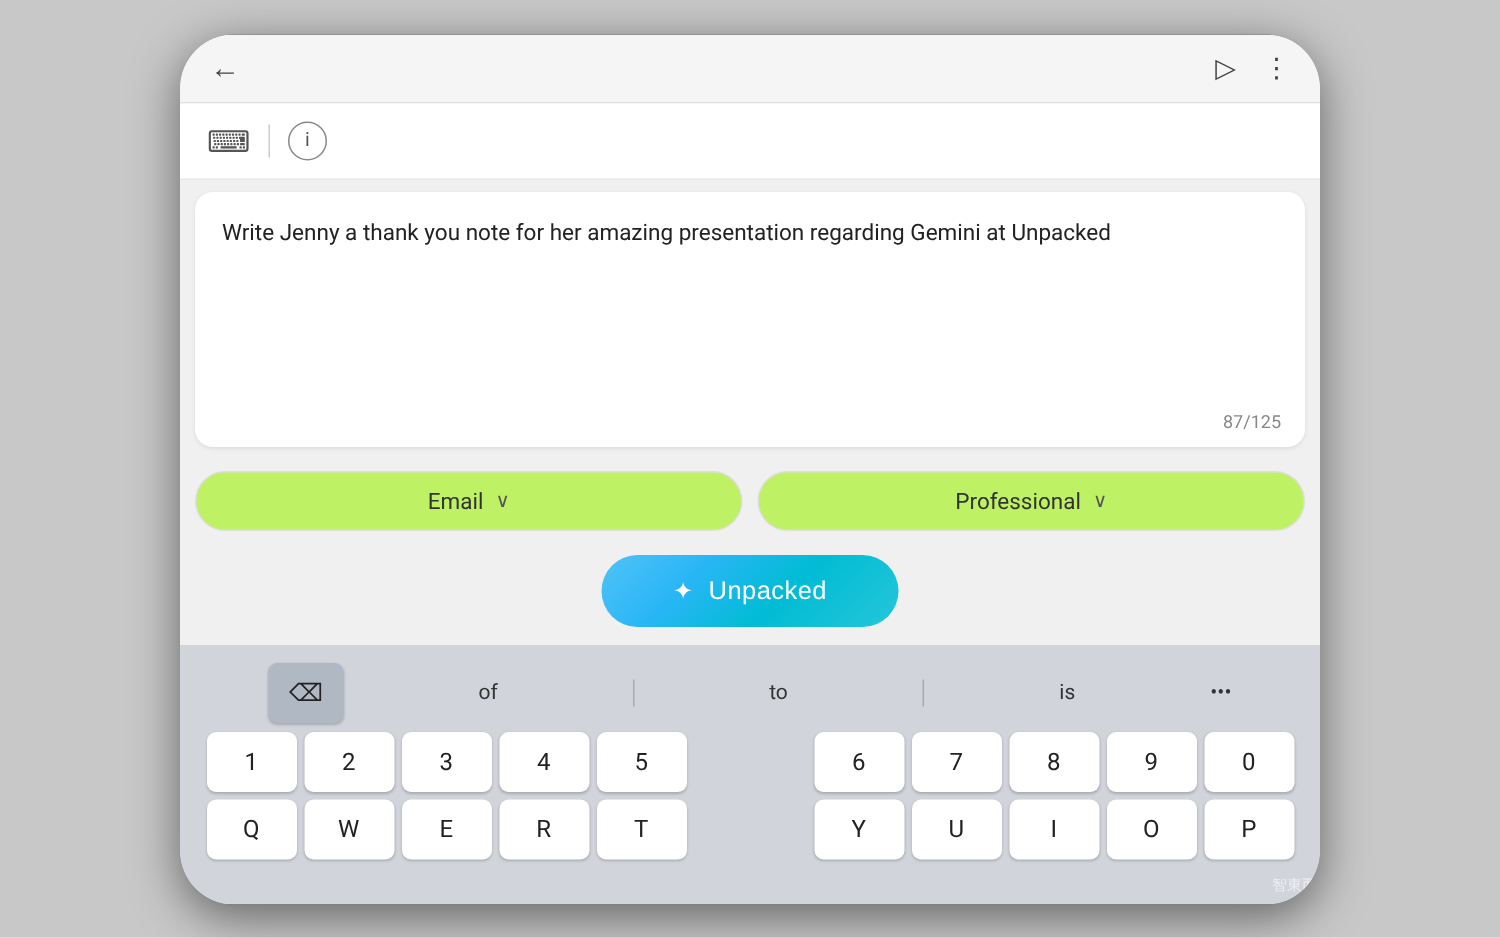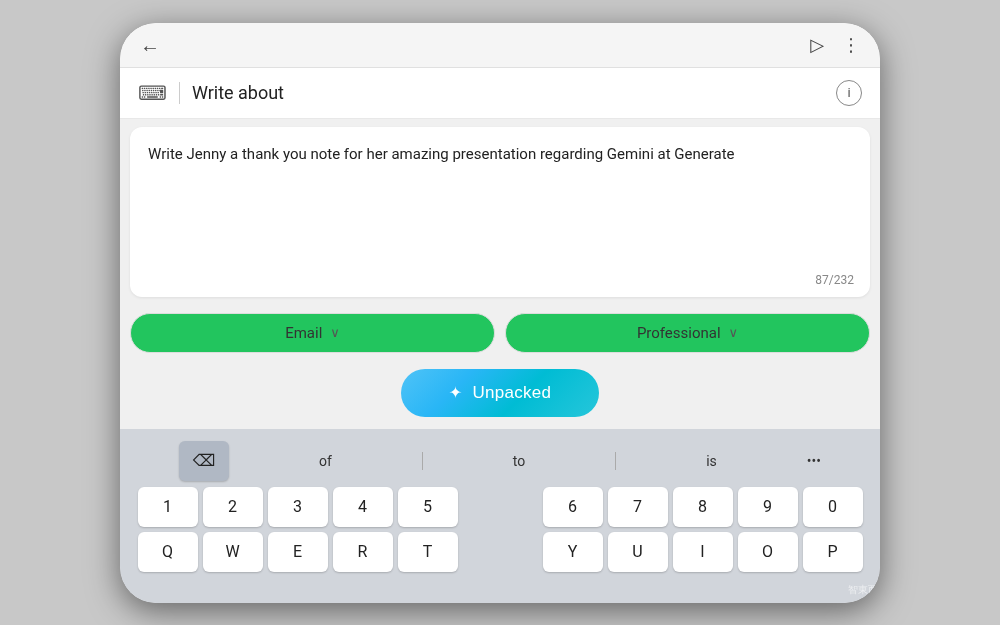--- a/index.html
+++ b/index.html
@@ -148,21 +148,21 @@
 
     
     .dropdowns-section {
       display: flex;
       gap: 10px;
       padding: 6px 10px;
       margin-top: 2px;
     }
 
     .dropdown {
-      background: #22c55e;
+      background: #bef264;
       border: 1.5px solid #ddd;
       border-radius: 24px;
       padding: 10px 18px;
       display: flex;
       align-items: center;
       gap: 8px;
       cursor: pointer;
       flex: 1;
       justify-content: center;
     }
@@ -280,27 +280,26 @@
       </div>
       <div class="top-nav-right">
         <span class="send-icon">▷</span>
         <span class="more-icon">⋮</span>
       </div>
     </div>
 
     <div class="write-header">
       <span class="keyboard-icon">⌨</span>
       <div class="divider-line"></div>
-      <span class="write-about-title">Write about</span>
       <div class="info-icon">i</div>
     </div>
 
     <div class="text-area-section">
-      <div class="text-content">Write Jenny a thank you note for her amazing presentation regarding Gemini at Generate</div>
-      <span class="char-count">87/232</span>
+      <div class="text-content">Write Jenny a thank you note for her amazing presentation regarding Gemini at Unpacked</div>
+      <span class="char-count">87/125</span>
     </div>
 
     <div class="dropdowns-section">
       <div class="dropdown">
         <span class="dropdown-label">Email</span>
         <span class="chevron">∨</span>
       </div>
       <div class="dropdown">
         <span class="dropdown-label">Professional</span>
         <span class="chevron">∨</span>

